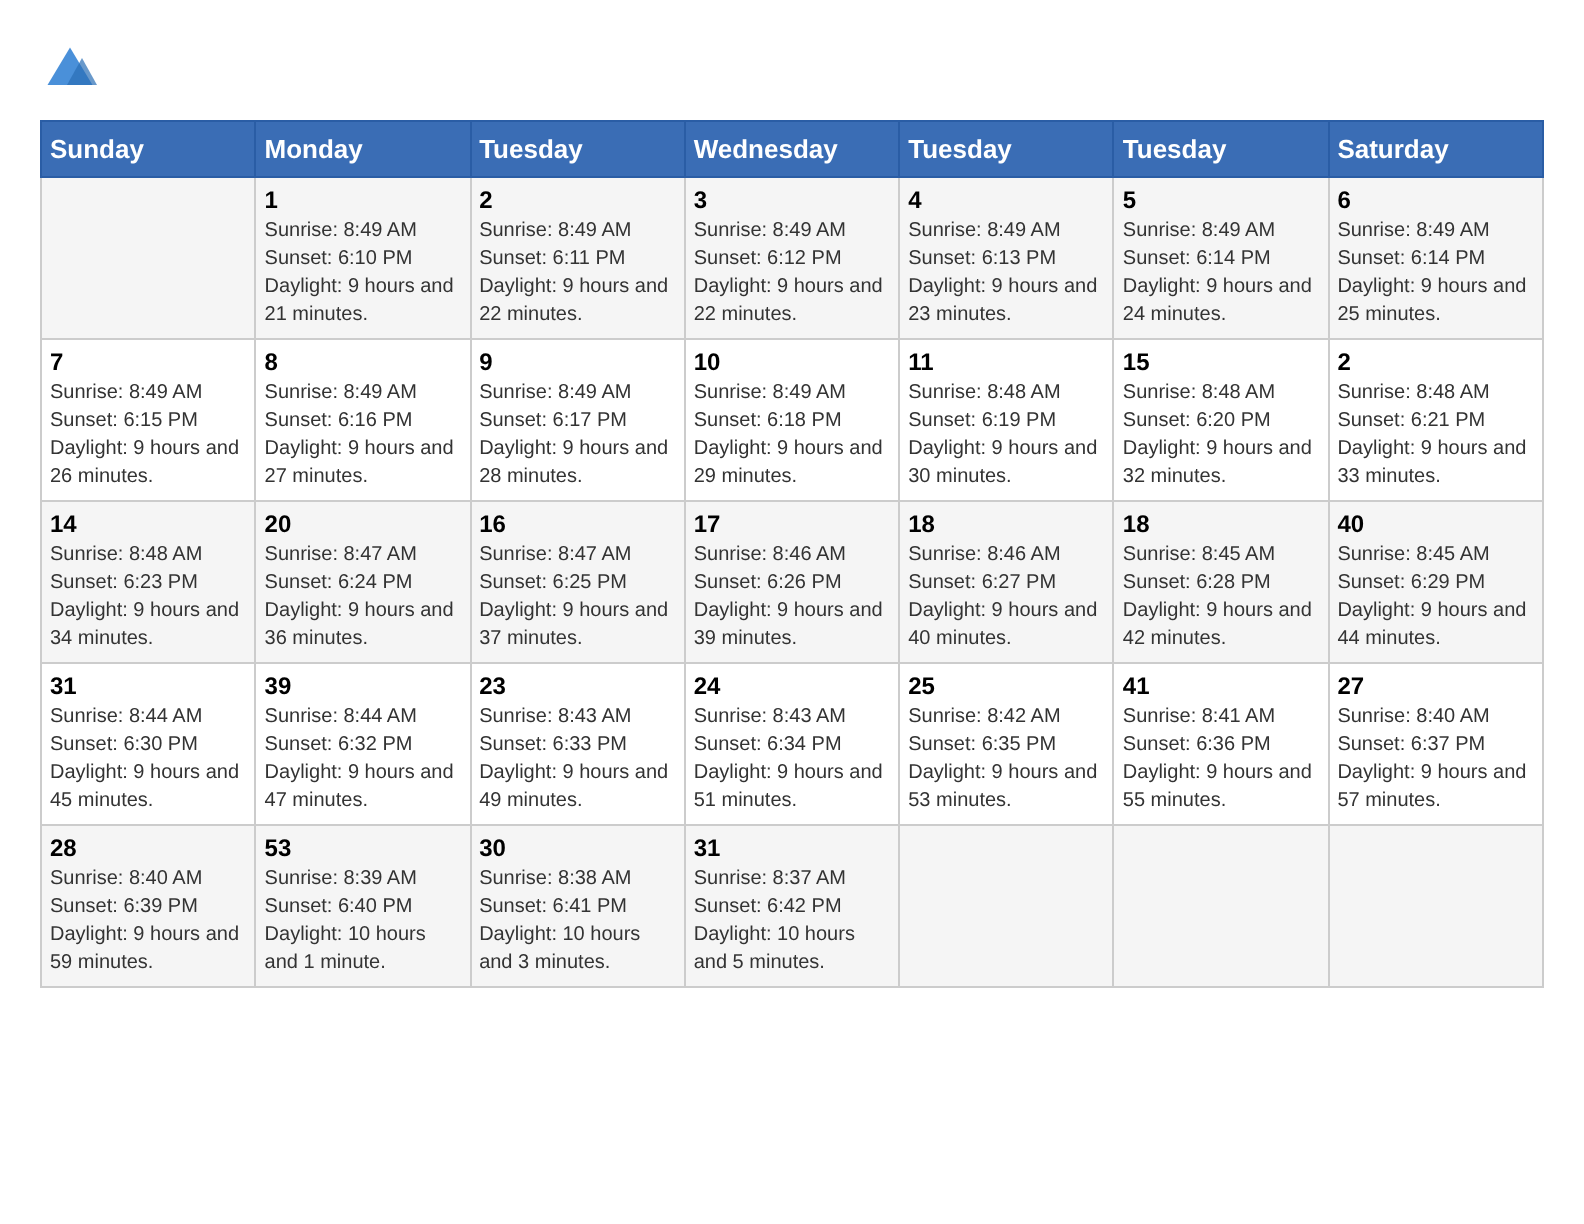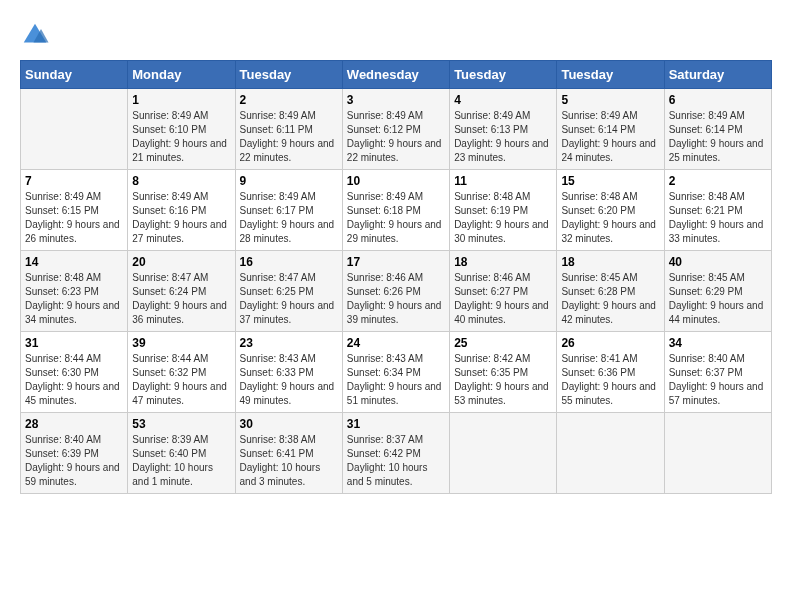--- a/index.html
+++ b/index.html
@@ -226,25 +226,25 @@
         </td>
         <td>
           <span class="day-number">24</span>
           <div class="day-info">Sunrise: 8:43 AM<br>Sunset: 6:34 PM<br>Daylight: 9 hours and 51 minutes.</div>
         </td>
         <td>
           <span class="day-number">25</span>
           <div class="day-info">Sunrise: 8:42 AM<br>Sunset: 6:35 PM<br>Daylight: 9 hours and 53 minutes.</div>
         </td>
         <td>
-          <span class="day-number">26</span>
+          <span class="day-number">41</span>
           <div class="day-info">Sunrise: 8:41 AM<br>Sunset: 6:36 PM<br>Daylight: 9 hours and 55 minutes.</div>
         </td>
         <td>
-          <span class="day-number">34</span>
+          <span class="day-number">27</span>
           <div class="day-info">Sunrise: 8:40 AM<br>Sunset: 6:37 PM<br>Daylight: 9 hours and 57 minutes.</div>
         </td>
       </tr>
       <tr>
         <td>
           <span class="day-number">28</span>
           <div class="day-info">Sunrise: 8:40 AM<br>Sunset: 6:39 PM<br>Daylight: 9 hours and 59 minutes.</div>
         </td>
         <td>
           <span class="day-number">53</span>

